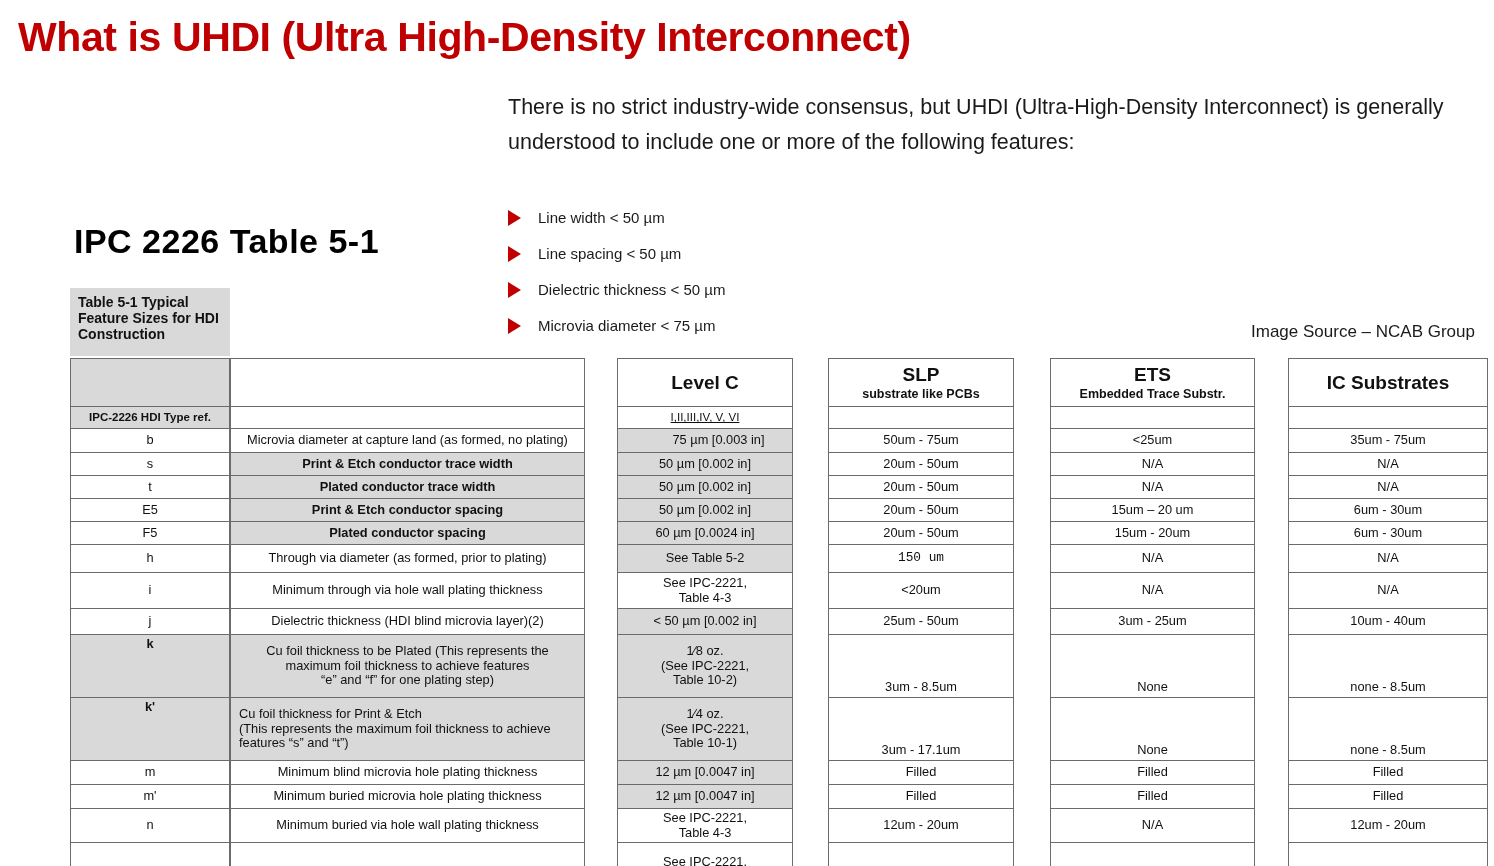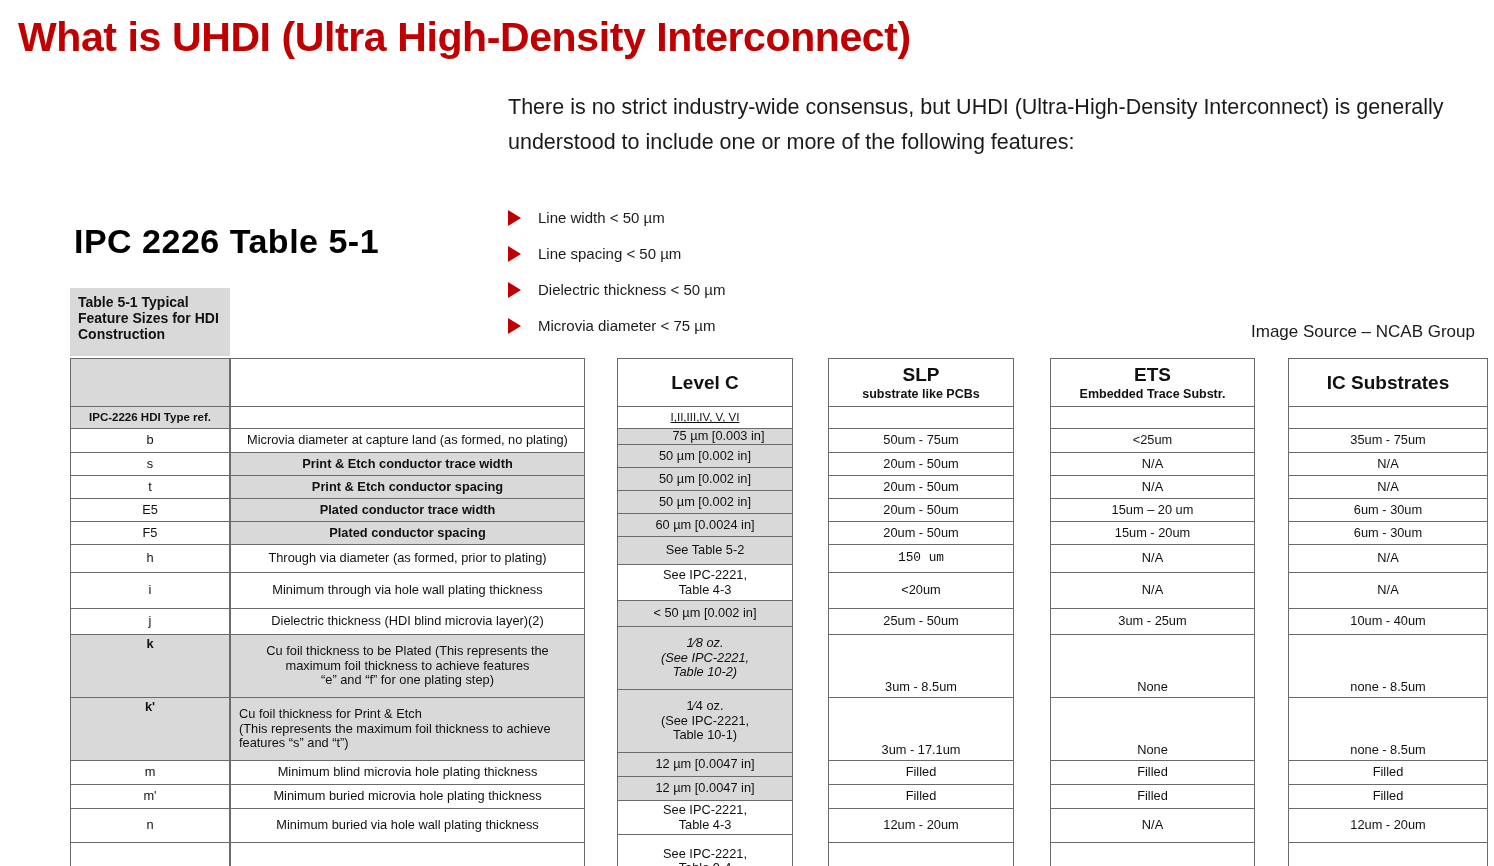--- a/index.html
+++ b/index.html
@@ -156,52 +156,52 @@
       <div class="cell" style="height: 24px;">m</div>
       <div class="cell" style="height: 24px;">m'</div>
       <div class="cell" style="height: 34px;">n</div>
       <div class="cell" style="height: 52px; align-items: flex-end; padding-bottom: 3px;">o</div>
     </div>
   <div class="col" id="col-desc">
       <div class="cell hdrcell" style="height: 48px;"></div>
       <div class="cell" style="height: 22px;"></div>
       <div class="cell" style="height: 24px;">Microvia diameter at capture land (as formed, no plating)</div>
       <div class="cell shade bold" style="height: 23px;">Print &amp; Etch conductor trace width</div>
+      <div class="cell shade bold" style="height: 23px;">Plated conductor trace width</div>
       <div class="cell shade bold" style="height: 23px;">Print &amp; Etch conductor spacing</div>
-      <div class="cell shade bold" style="height: 23px;">Plated conductor trace width</div>
       <div class="cell shade bold" style="height: 23px;">Plated conductor spacing</div>
       <div class="cell" style="height: 28px;">Through via diameter (as formed, prior to plating)</div>
       <div class="cell" style="height: 36px;">Minimum through via hole wall plating thickness</div>
       <div class="cell" style="height: 26px;">Dielectric thickness (HDI blind microvia layer)(2)</div>
       <div class="cell shade multiline" style="height: 63px;">Cu foil thickness to be Plated (This represents the
 maximum foil thickness to achieve features
 “e” and “f” for one plating step)</div>
       <div class="cell shade left multiline" style="height: 63px;">Cu foil thickness for Print &amp; Etch
 (This represents the maximum foil thickness to achieve
 features “s” and “t”)</div>
       <div class="cell" style="height: 24px;">Minimum blind microvia hole plating thickness</div>
       <div class="cell" style="height: 24px;">Minimum buried microvia hole plating thickness</div>
       <div class="cell" style="height: 34px;">Minimum buried via hole wall plating thickness</div>
       <div class="cell" style="height: 52px; align-items: flex-end; padding-bottom: 3px;">Buried via diameter (as formed, no plating)</div>
     </div>
   <div class="col" id="col-levelc">
       <div class="cell hdrcell" style="height: 48px;">
         <div class="l1">Level C</div>
       </div>
       <div class="cell tiny underline" style="height: 22px;">I,II,III,IV, V, VI</div>
-      <div class="cell shade" style="height: 16px; padding-left: 30px;">75 µm [0.003 in]</div>
+      <div class="cell shade" style="height: 24px; padding-left: 30px;">75 µm [0.003 in]</div>
       <div class="cell shade" style="height: 23px;">50 µm [0.002 in]</div>
       <div class="cell shade" style="height: 23px;">50 µm [0.002 in]</div>
       <div class="cell shade" style="height: 23px;">50 µm [0.002 in]</div>
       <div class="cell shade" style="height: 23px;">60 µm [0.0024 in]</div>
       <div class="cell shade" style="height: 28px;">See Table 5-2</div>
       <div class="cell multiline" style="height: 36px;">See IPC-2221,
 Table 4-3</div>
       <div class="cell shade" style="height: 26px;">&lt; 50 µm [0.002 in]</div>
-      <div class="cell shade multiline" style="height: 63px; font-style: italic;">1⁄8 oz.
+      <div class="cell shade multiline" style="height: 63px;">1⁄8 oz.
 (See IPC-2221,
 Table 10-2)</div>
       <div class="cell shade multiline" style="height: 63px;">1⁄4 oz.
 (See IPC-2221,
 Table 10-1)</div>
       <div class="cell shade" style="height: 24px;">12 µm [0.0047 in]</div>
       <div class="cell shade" style="height: 24px;">12 µm [0.0047 in]</div>
       <div class="cell multiline" style="height: 34px;">See IPC-2221,
 Table 4-3</div>
       <div class="cell multiline" style="height: 52px;">See IPC-2221,

